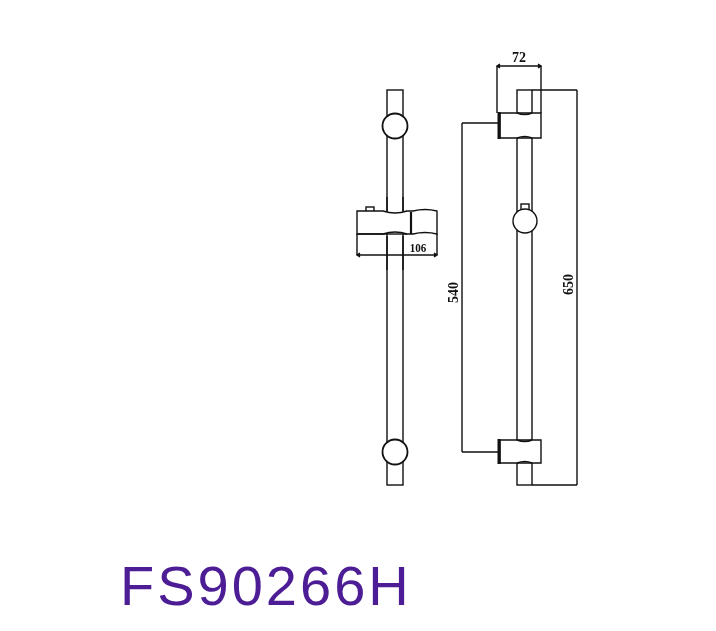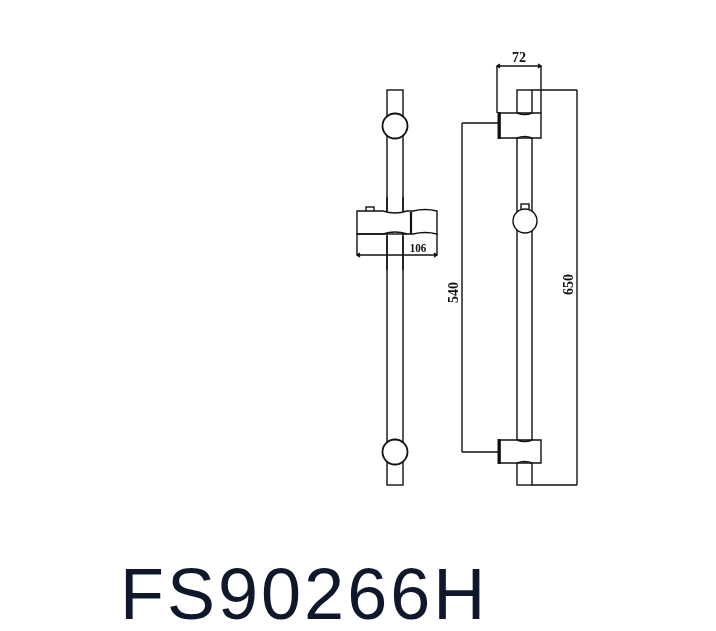--- a/index.html
+++ b/index.html
@@ -1,22 +1,22 @@
 <!DOCTYPE html>
 <html><head>
   <meta charset="utf-8">
   <style>
     html, body { margin: 0; padding: 0; background: #ffffff; }
     body { width: 716px; height: 631px; position: relative; overflow: hidden; }
     .drawing { position: absolute; left: 0; top: 0; }
     .dim-text { font-family: "Liberation Serif", serif; font-weight: bold; fill: #111; }
     .model-code {
       position: absolute; left: 120px; top: 558px;
-      font-family: "Liberation Sans", sans-serif; font-size: 72px;
-      letter-spacing: 3px; color: #0f172a; line-height: 1;
+      font-family: "Liberation Sans", sans-serif; font-size: 56px;
+      letter-spacing: 3px; color: #4c1d95; line-height: 1;
     }
   </style>
 </head>
 <body>
 
 <svg class="drawing" width="716" height="631" viewBox="0 0 716 631" xmlns="http://www.w3.org/2000/svg">
   <g stroke="#111" stroke-width="1.4" fill="none">
 
     <g>
 

